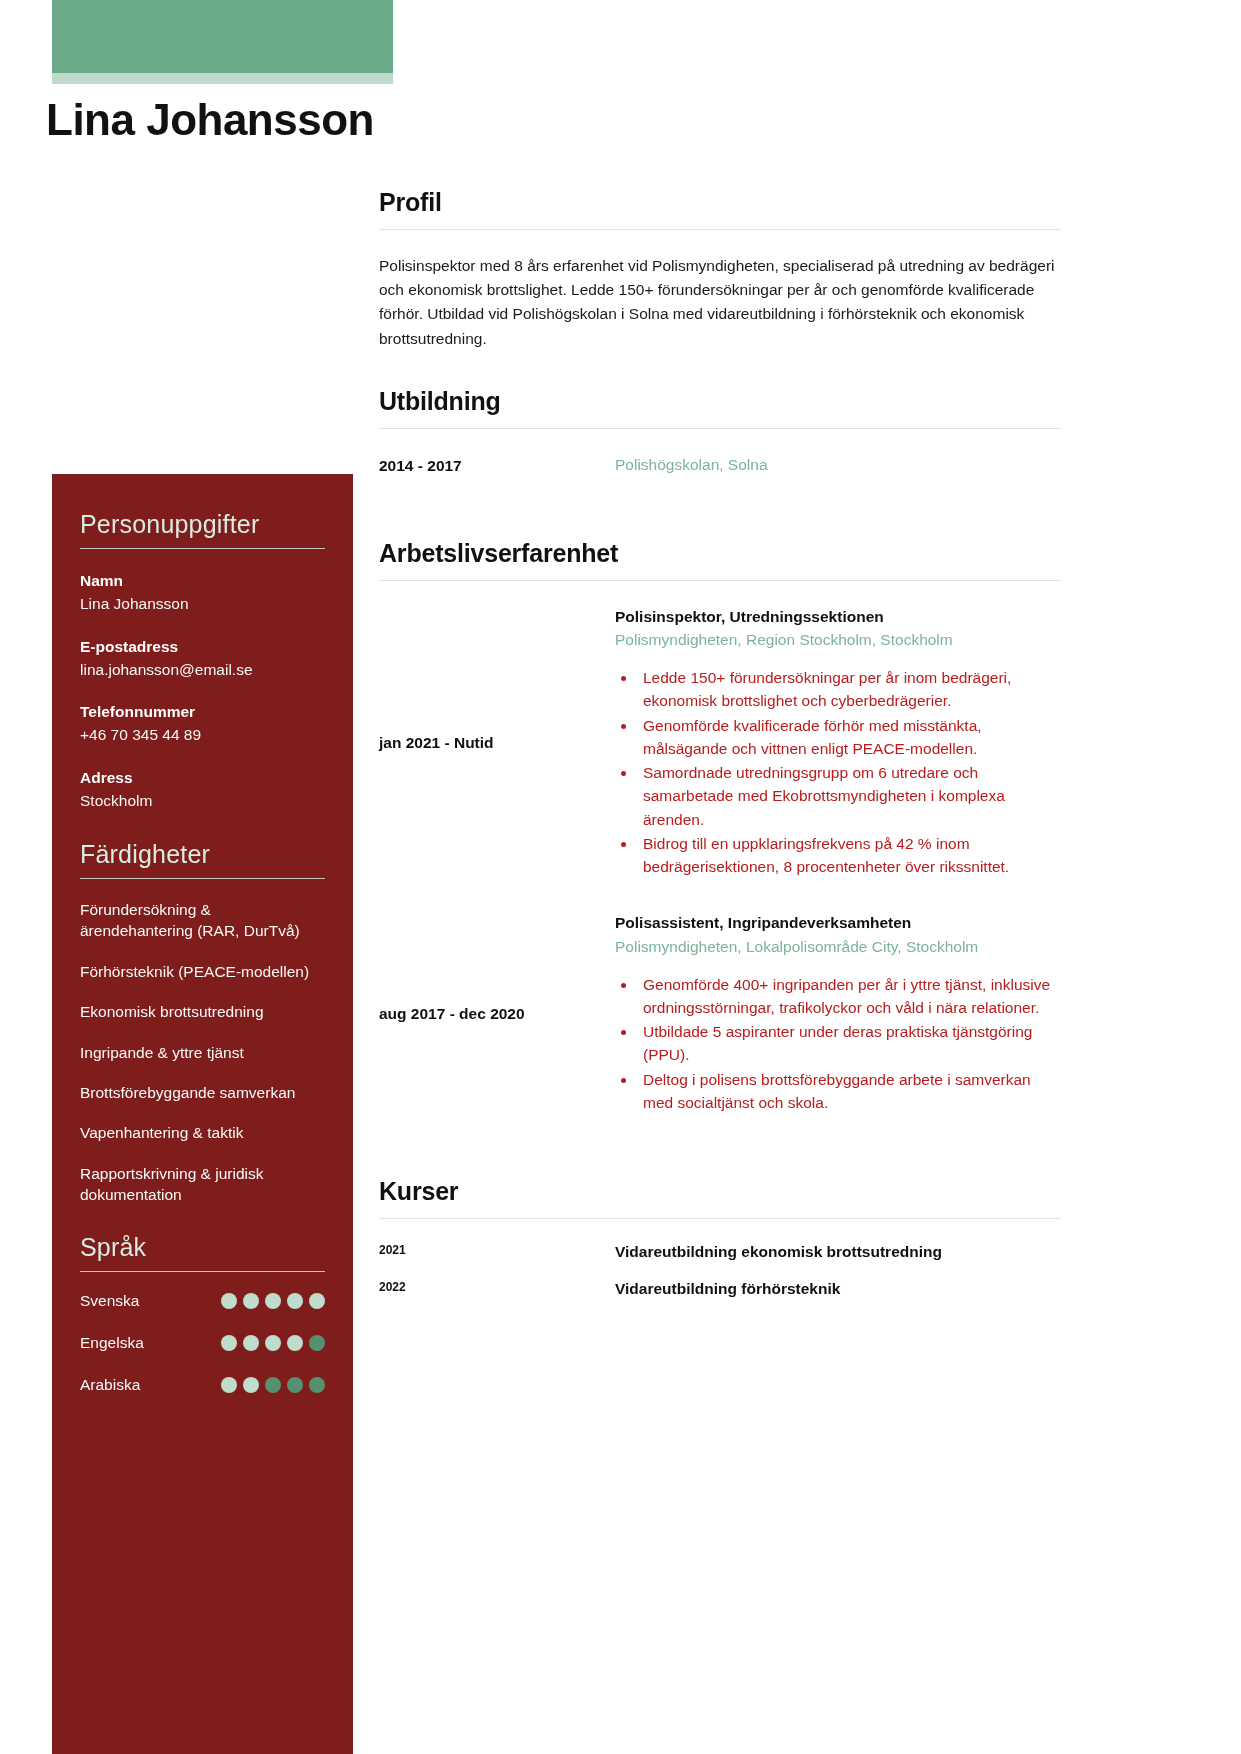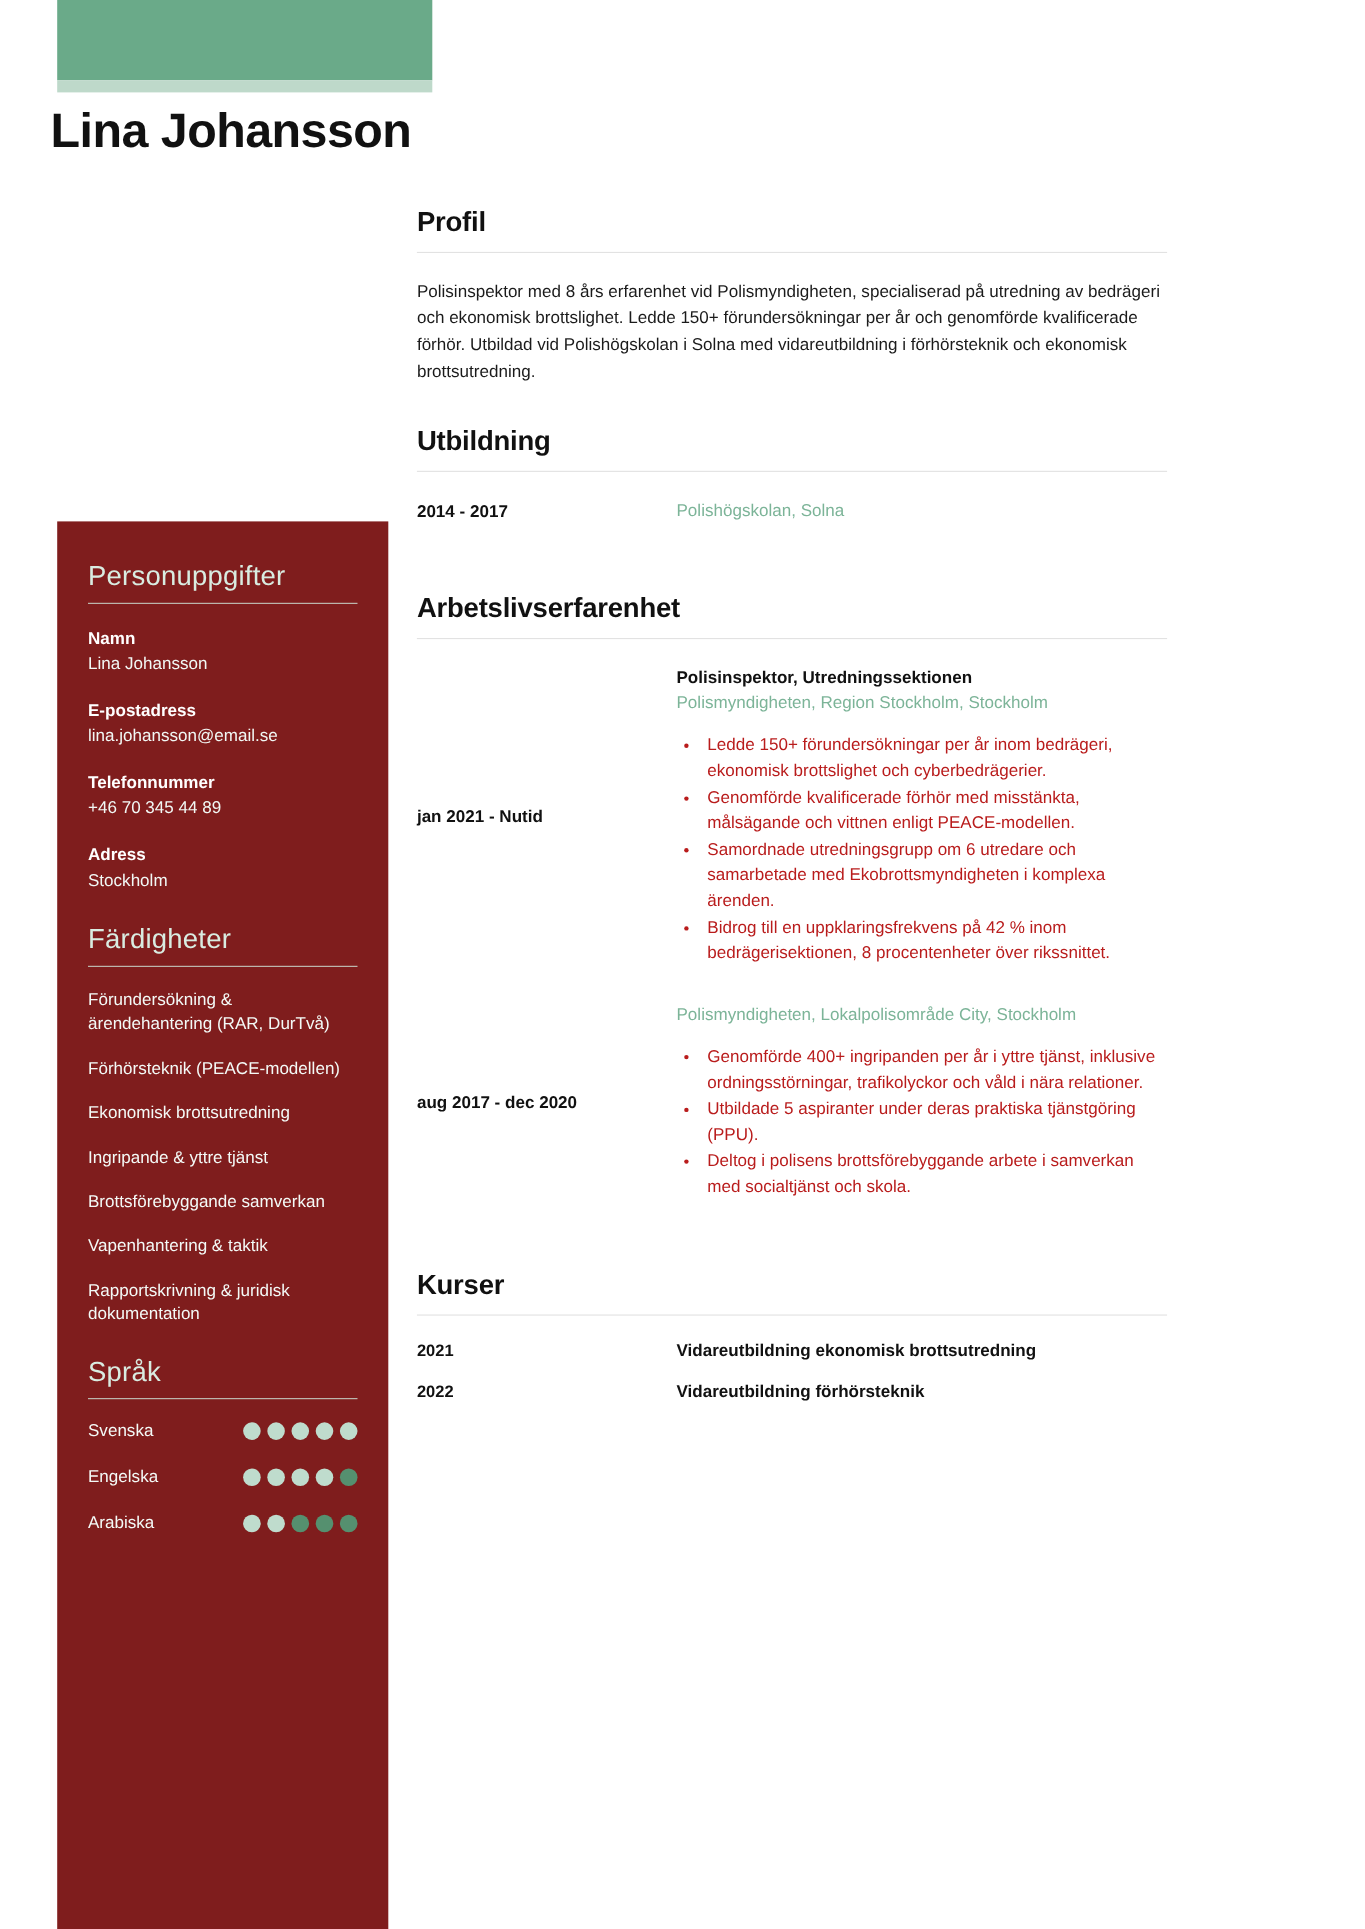--- a/index.html
+++ b/index.html
@@ -187,21 +187,21 @@
   .section-gap { height: 26px; }
 
   .course-entry {
     display: flex;
     align-items: flex-start;
     margin-bottom: 19px;
   }
   .course-year {
     width: 236px;
     flex: 0 0 236px;
-    font-size: 15px;
+    font-size: 12px;
     font-weight: bold;
     color: #111111;
   }
   .course-name {
     font-size: 15.5px;
     font-weight: bold;
     color: #111111;
   }
 </style>
 </head>
@@ -330,20 +330,21 @@
                 <li>Genomförde kvalificerade förhör med misstänkta, målsägande och vittnen enligt PEACE-modellen.</li>
                 <li>Samordnade utredningsgrupp om 6 utredare och samarbetade med Ekobrottsmyndigheten i komplexa ärenden.</li>
                 <li>Bidrog till en uppklaringsfrekvens på 42 % inom bedrägerisektionen, 8 procentenheter över rikssnittet.</li>
               </ul>
             </div>
           </div>
           <div class="spacer-after-entry"></div>
           <div class="entry">
             <div class="entry-date">aug 2017 - dec 2020</div>
             <div class="entry-body">
+              <div class="entry-role">Polisassistent, Ingripandeverksamheten</div>
               <div class="entry-org">Polismyndigheten, Lokalpolisområde City, Stockholm</div>
               <ul class="entry-bullets">
                 <li>Genomförde 400+ ingripanden per år i yttre tjänst, inklusive ordningsstörningar, trafikolyckor och våld i nära relationer.</li>
                 <li>Utbildade 5 aspiranter under deras praktiska tjänstgöring (PPU).</li>
                 <li>Deltog i polisens brottsförebyggande arbete i samverkan med socialtjänst och skola.</li>
               </ul>
             </div>
           </div>
           <div class="spacer-after-entry"></div>
         </div>

